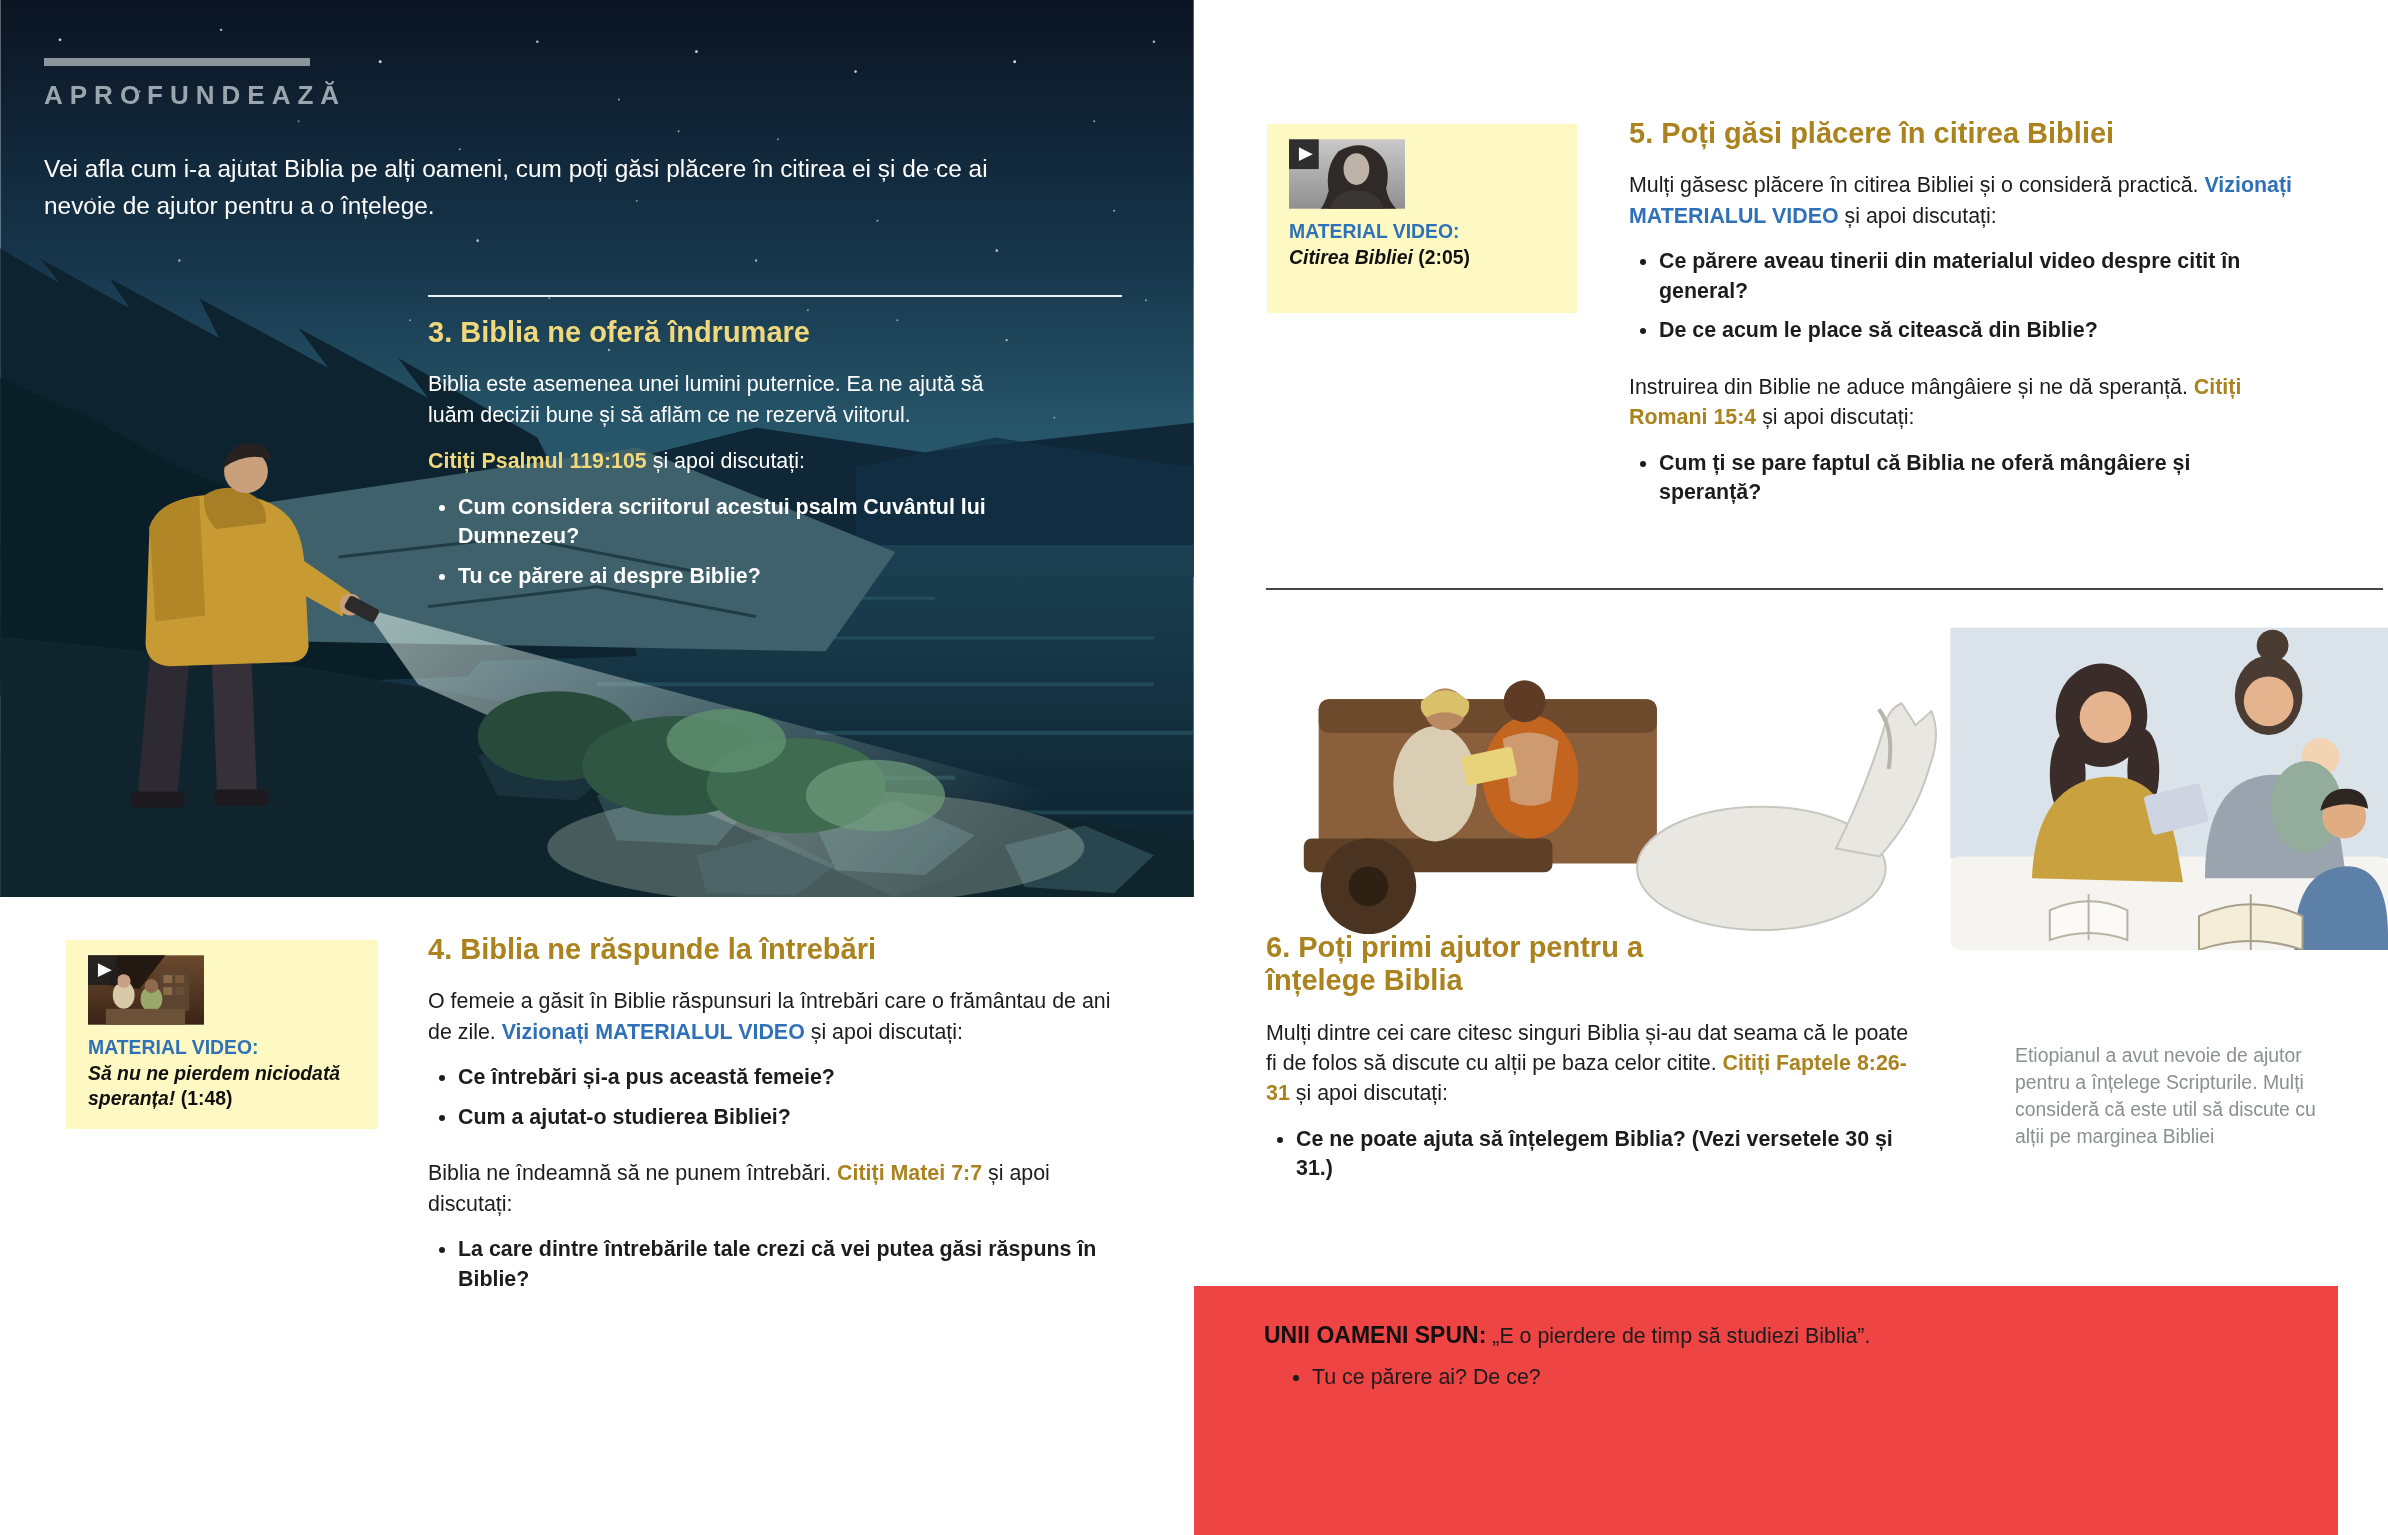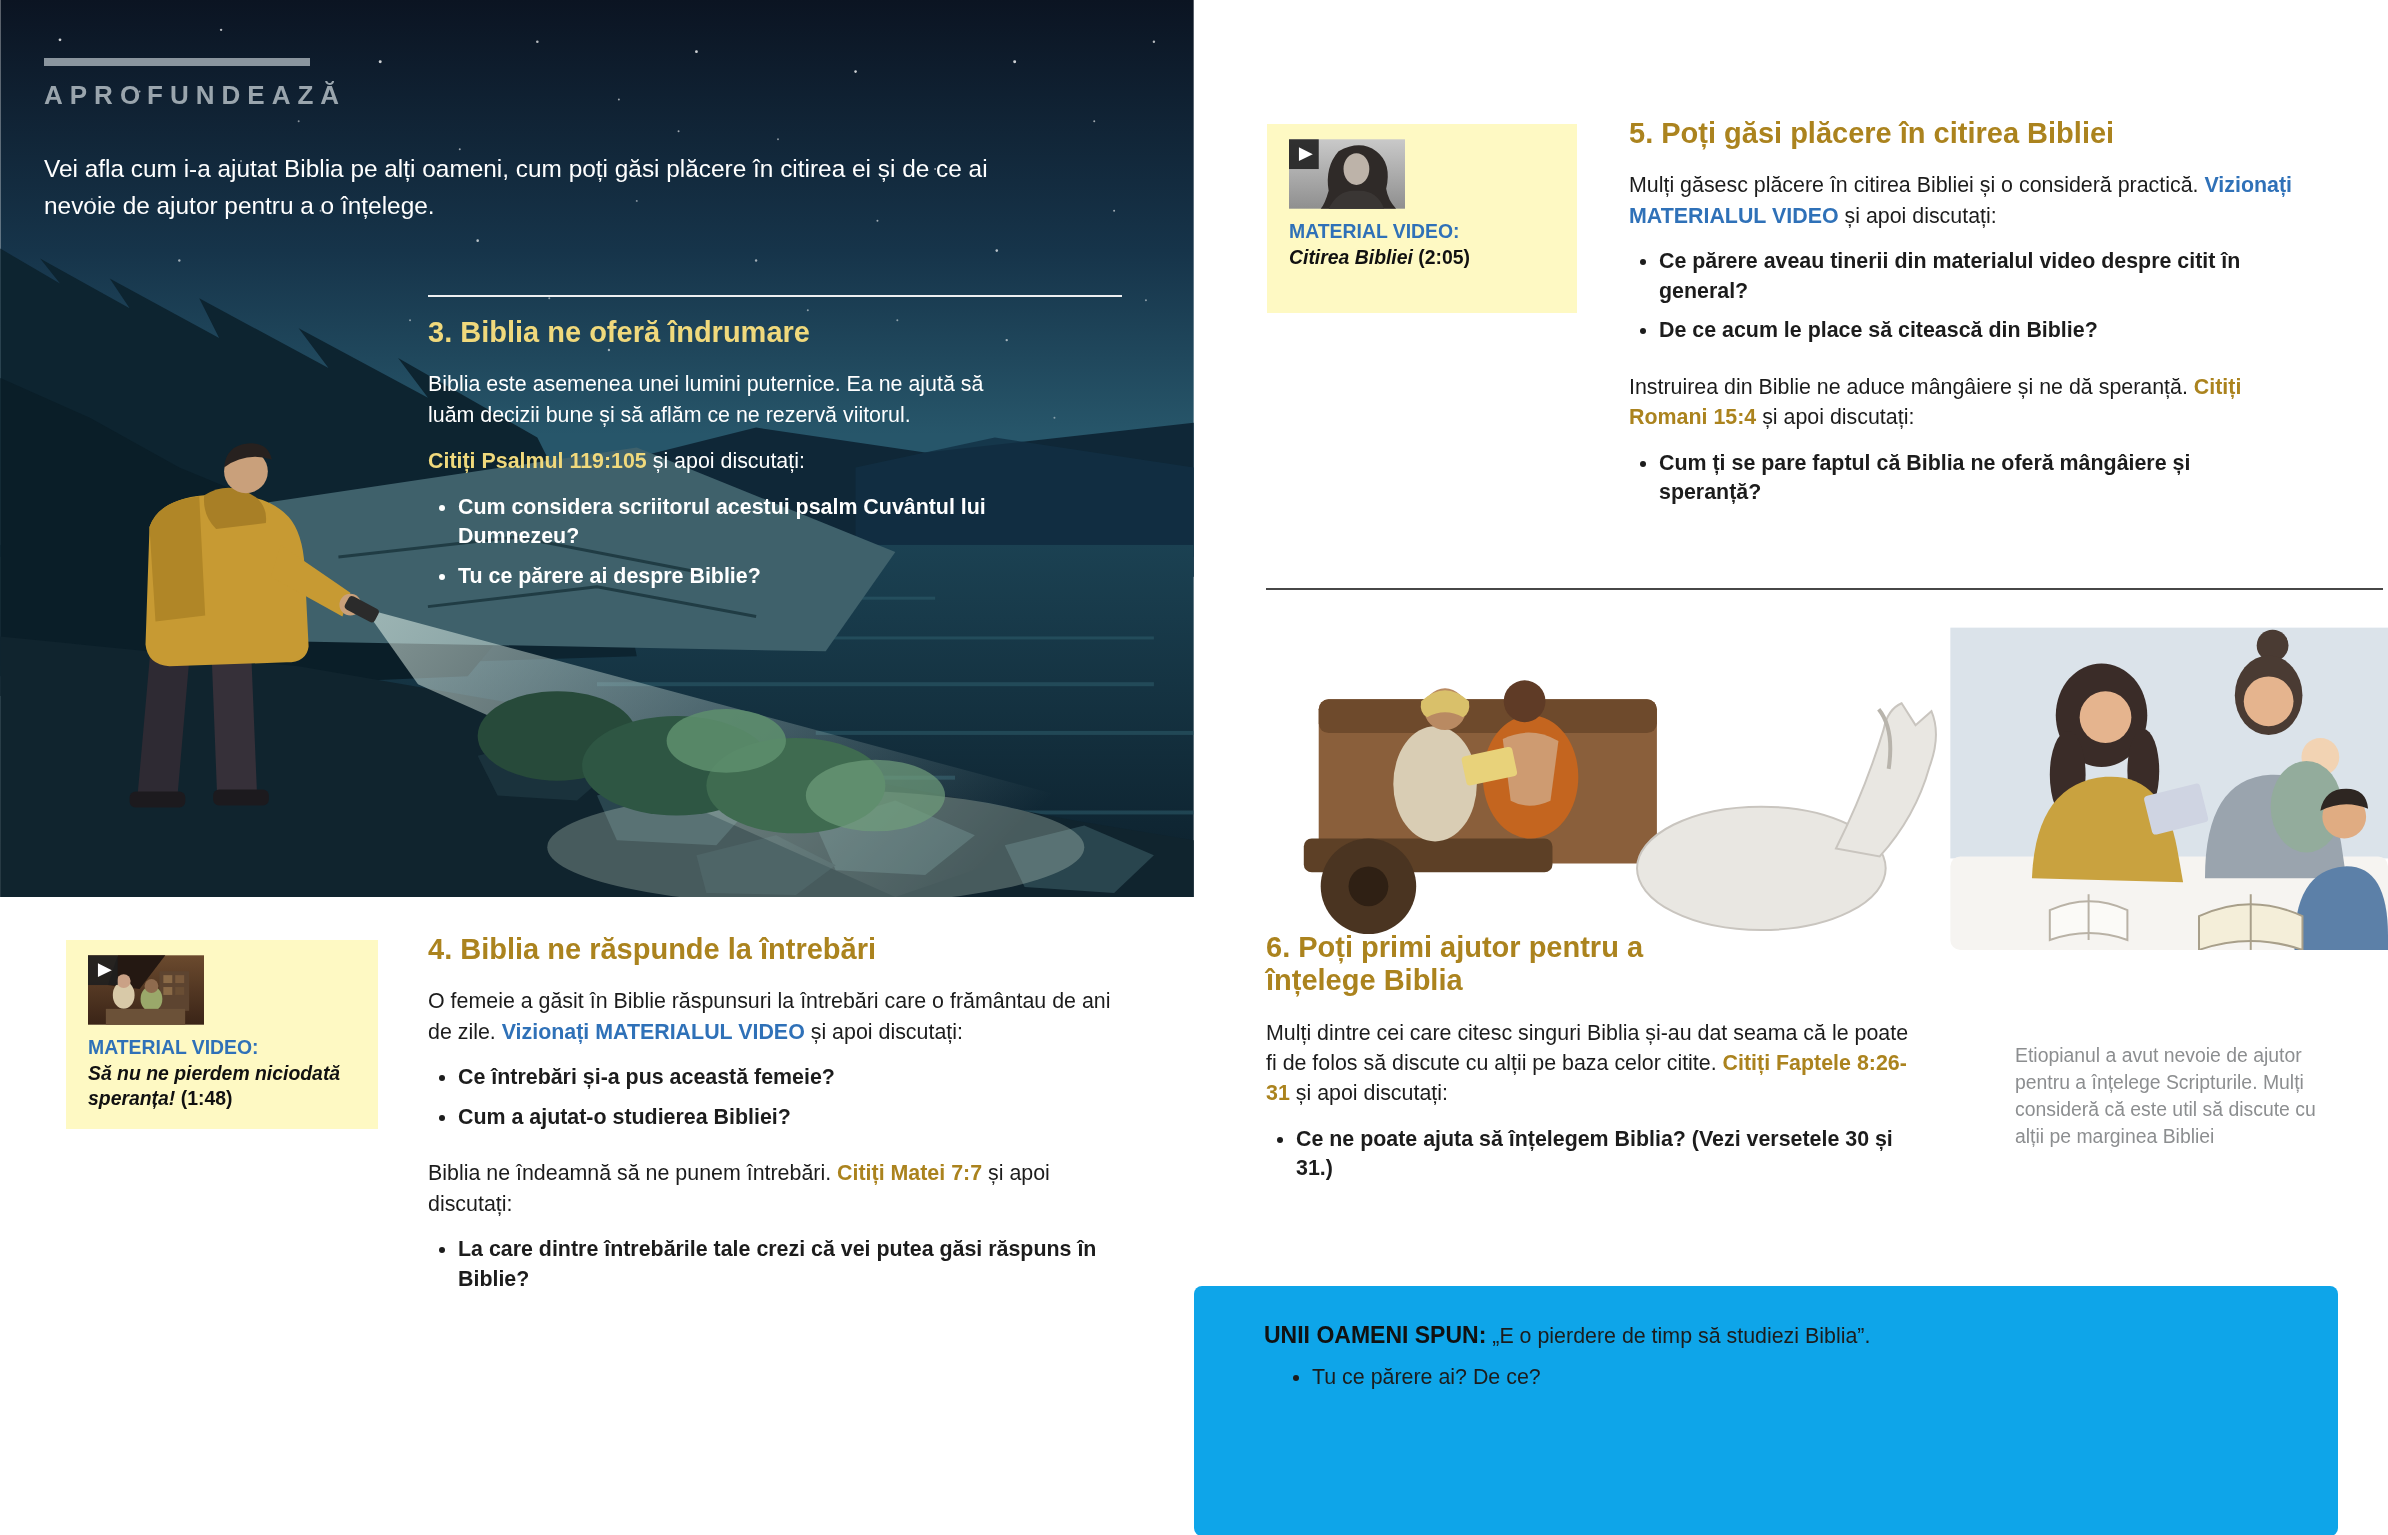--- a/index.html
+++ b/index.html
@@ -46,21 +46,21 @@
   #vcard2{left:1267px;top:124px;width:310px;height:189px;}
   .vthumb{position:absolute;left:22px;top:15px;width:116px;height:70px;cursor:pointer;}
   .vlabel{position:absolute;left:22px;top:96px;font-size:19.4px;font-weight:bold;color:#2f71b8;}
   .vtitle{position:absolute;left:22px;top:121px;width:269px;font-size:19.4px;line-height:1.3;font-weight:bold;font-style:italic;color:#111;}
   .vdur{font-style:normal;}
   
   .divider{left:1266px;top:588px;width:1117px;height:2px;background:#474747;}
   #illus{left:1264px;top:550px;width:1124px;height:400px;}
   
   #caption{left:2015px;top:1042px;width:333px;font-size:19.4px;line-height:1.4;color:#8c8e90;}
-  #graybox{left:1194px;top:1286px;width:1144px;height:250px;background:#0ea5e9;border-radius:8px;}
+  #graybox{left:1194px;top:1286px;width:1144px;height:250px;background:#ef4444;}
   #graybox .inner{position:absolute;left:70px;top:36px;width:1045px;}
   .ss-label{font-size:23px;font-weight:bold;color:#111;}
   .ss-quote{font-size:21.4px;color:#1c1c1c;}
   #graybox ul{margin:16px 0 0 0;padding:0 0 0 48px;list-style:disc;}
   #graybox li{font-size:21.4px;}
 </style>
 </head>
 <body>
 
 <div id="canvas">

